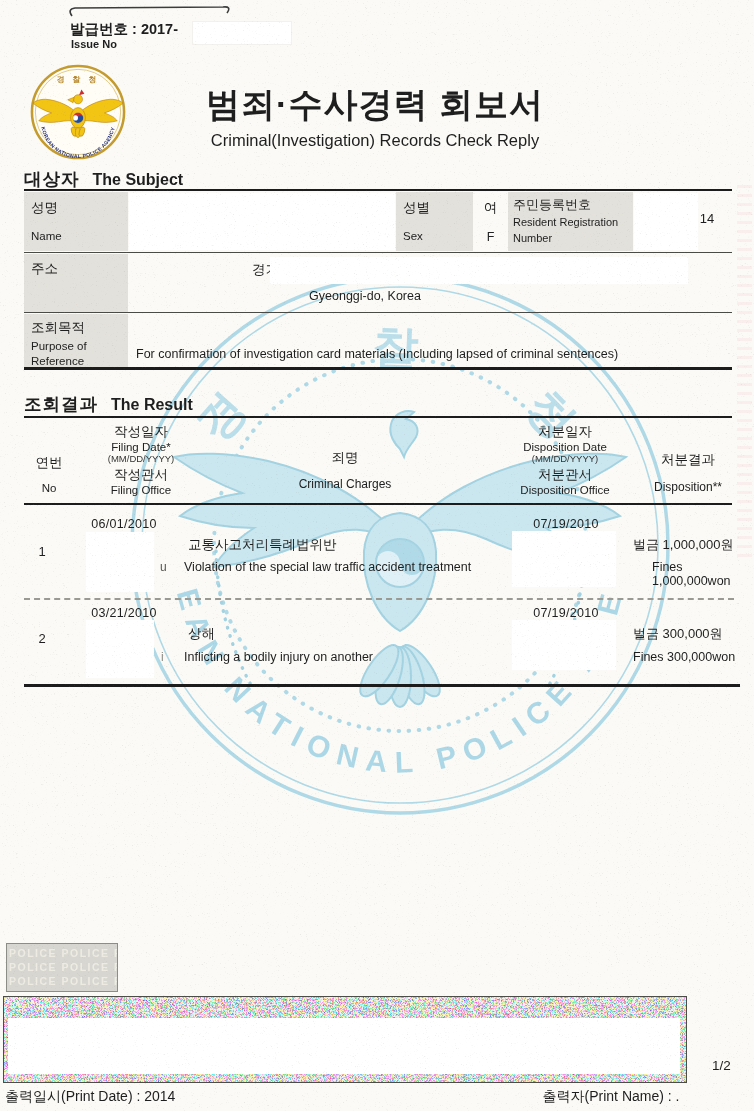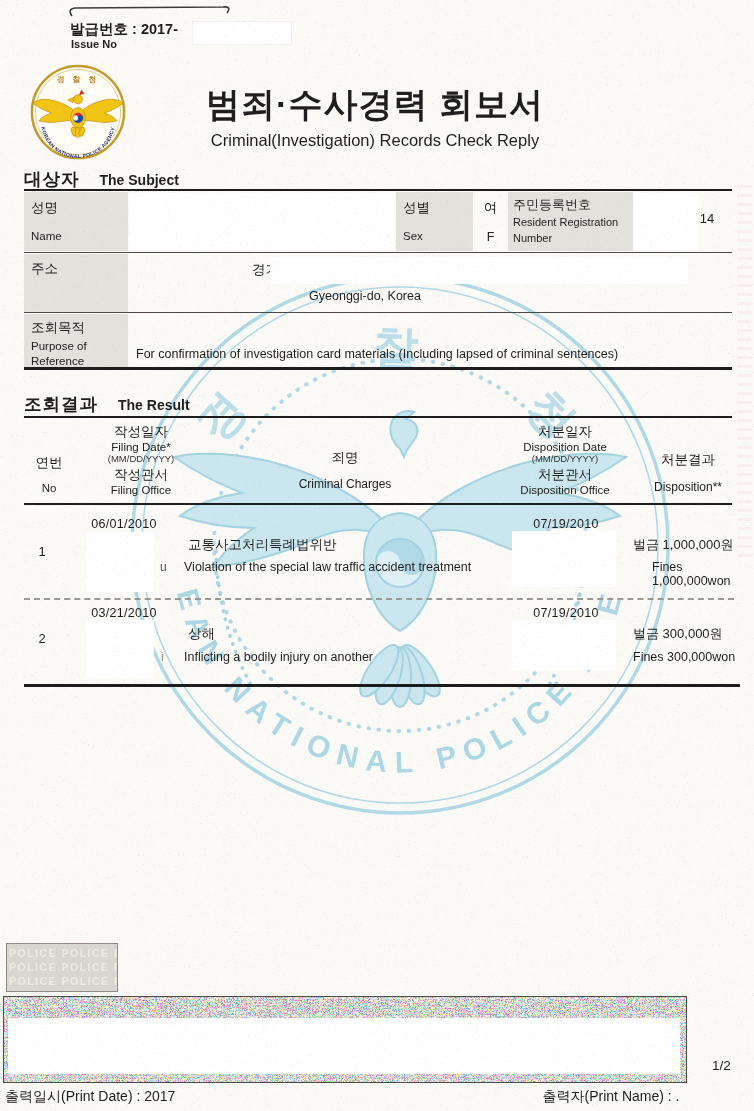--- a/index.html
+++ b/index.html
@@ -6,21 +6,21 @@
   .page{
     position:relative;width:754px;height:1111px;overflow:hidden;
     background:#fbfaf6;
     font-family:"Liberation Sans", sans-serif;
     color:#1e1e1e;
   }
   .abs{position:absolute;}
   .ko{font-size:13.5px;}
   .en{font-size:11.5px;color:#222;}
   .sec-ko{font-size:17.5px;font-weight:bold;letter-spacing:1px;}
-  .sec-en{font-size:14px;font-weight:bold;margin-left:20px;}
+  .sec-en{font-size:16px;font-weight:bold;margin-left:13px;}
   .cell{background:#e3e1db;}
   .hline{background:#1c1c1c;}
   .thin{background:#4a4a46;height:1px;}
   .dashed{border-top:2px dashed #9a9a92;height:0;}
   .redact{background:#ffffff;z-index:3;}
   .center{text-align:center;}
   .right{text-align:center;}
   .small{font-size:9.5px;color:#333;}
   .date{font-size:12.5px;letter-spacing:.3px;}
   .mark{font-size:12px;color:#555;}
@@ -235,21 +235,21 @@
           <feFuncA type="linear" slope="0" intercept="1"></feFuncA>
         </feComponentTransfer>
       </filter>
     </defs>
     <rect width="684" height="87" filter="url(#nzA)"></rect>
     <rect x="5" y="22" width="672" height="56" fill="#ffffff"></rect>
     <rect x="0.5" y="0.5" width="683" height="86" fill="none" stroke="#4c4c48" stroke-width="1"></rect>
   </svg>
 
   <div class="abs z2" style="left:712px;top:1058px;font-size:13.5px;">1/2</div>
-  <div class="abs z2 footer" style="left:5px;top:1088px;">출력일시(Print Date) : 2017</div>
+  <div class="abs z2 footer" style="left:5px;top:1088px;">출력일시(Print Date) : 2014</div>
   <div class="abs z2 footer right" style="left:480px;top:1088px;width:262px;">출력자(Print Name) : .</div>
 
   <div class="abs" style="left:737px;top:185px;width:15px;height:375px;z-index:1;opacity:.5;
        background:repeating-linear-gradient(180deg, rgba(245,185,195,.35) 0 3px, rgba(255,255,255,0) 3px 9px);"></div>
 
   <svg class="abs" style="left:0;top:0;z-index:6;pointer-events:none;opacity:.14;" width="754" height="1111">
     <defs>
       <filter id="spk" x="0" y="0" width="100%" height="100%">
         <feTurbulence type="fractalNoise" baseFrequency="0.9" numOctaves="2" seed="4" stitchTiles="stitch"></feTurbulence>
         <feColorMatrix type="matrix" values="0 0 0 0 0.25  0 0 0 0 0.22  0 0 0 0 0.2  2.2 2.2 2.2 0 -3.9"></feColorMatrix>

